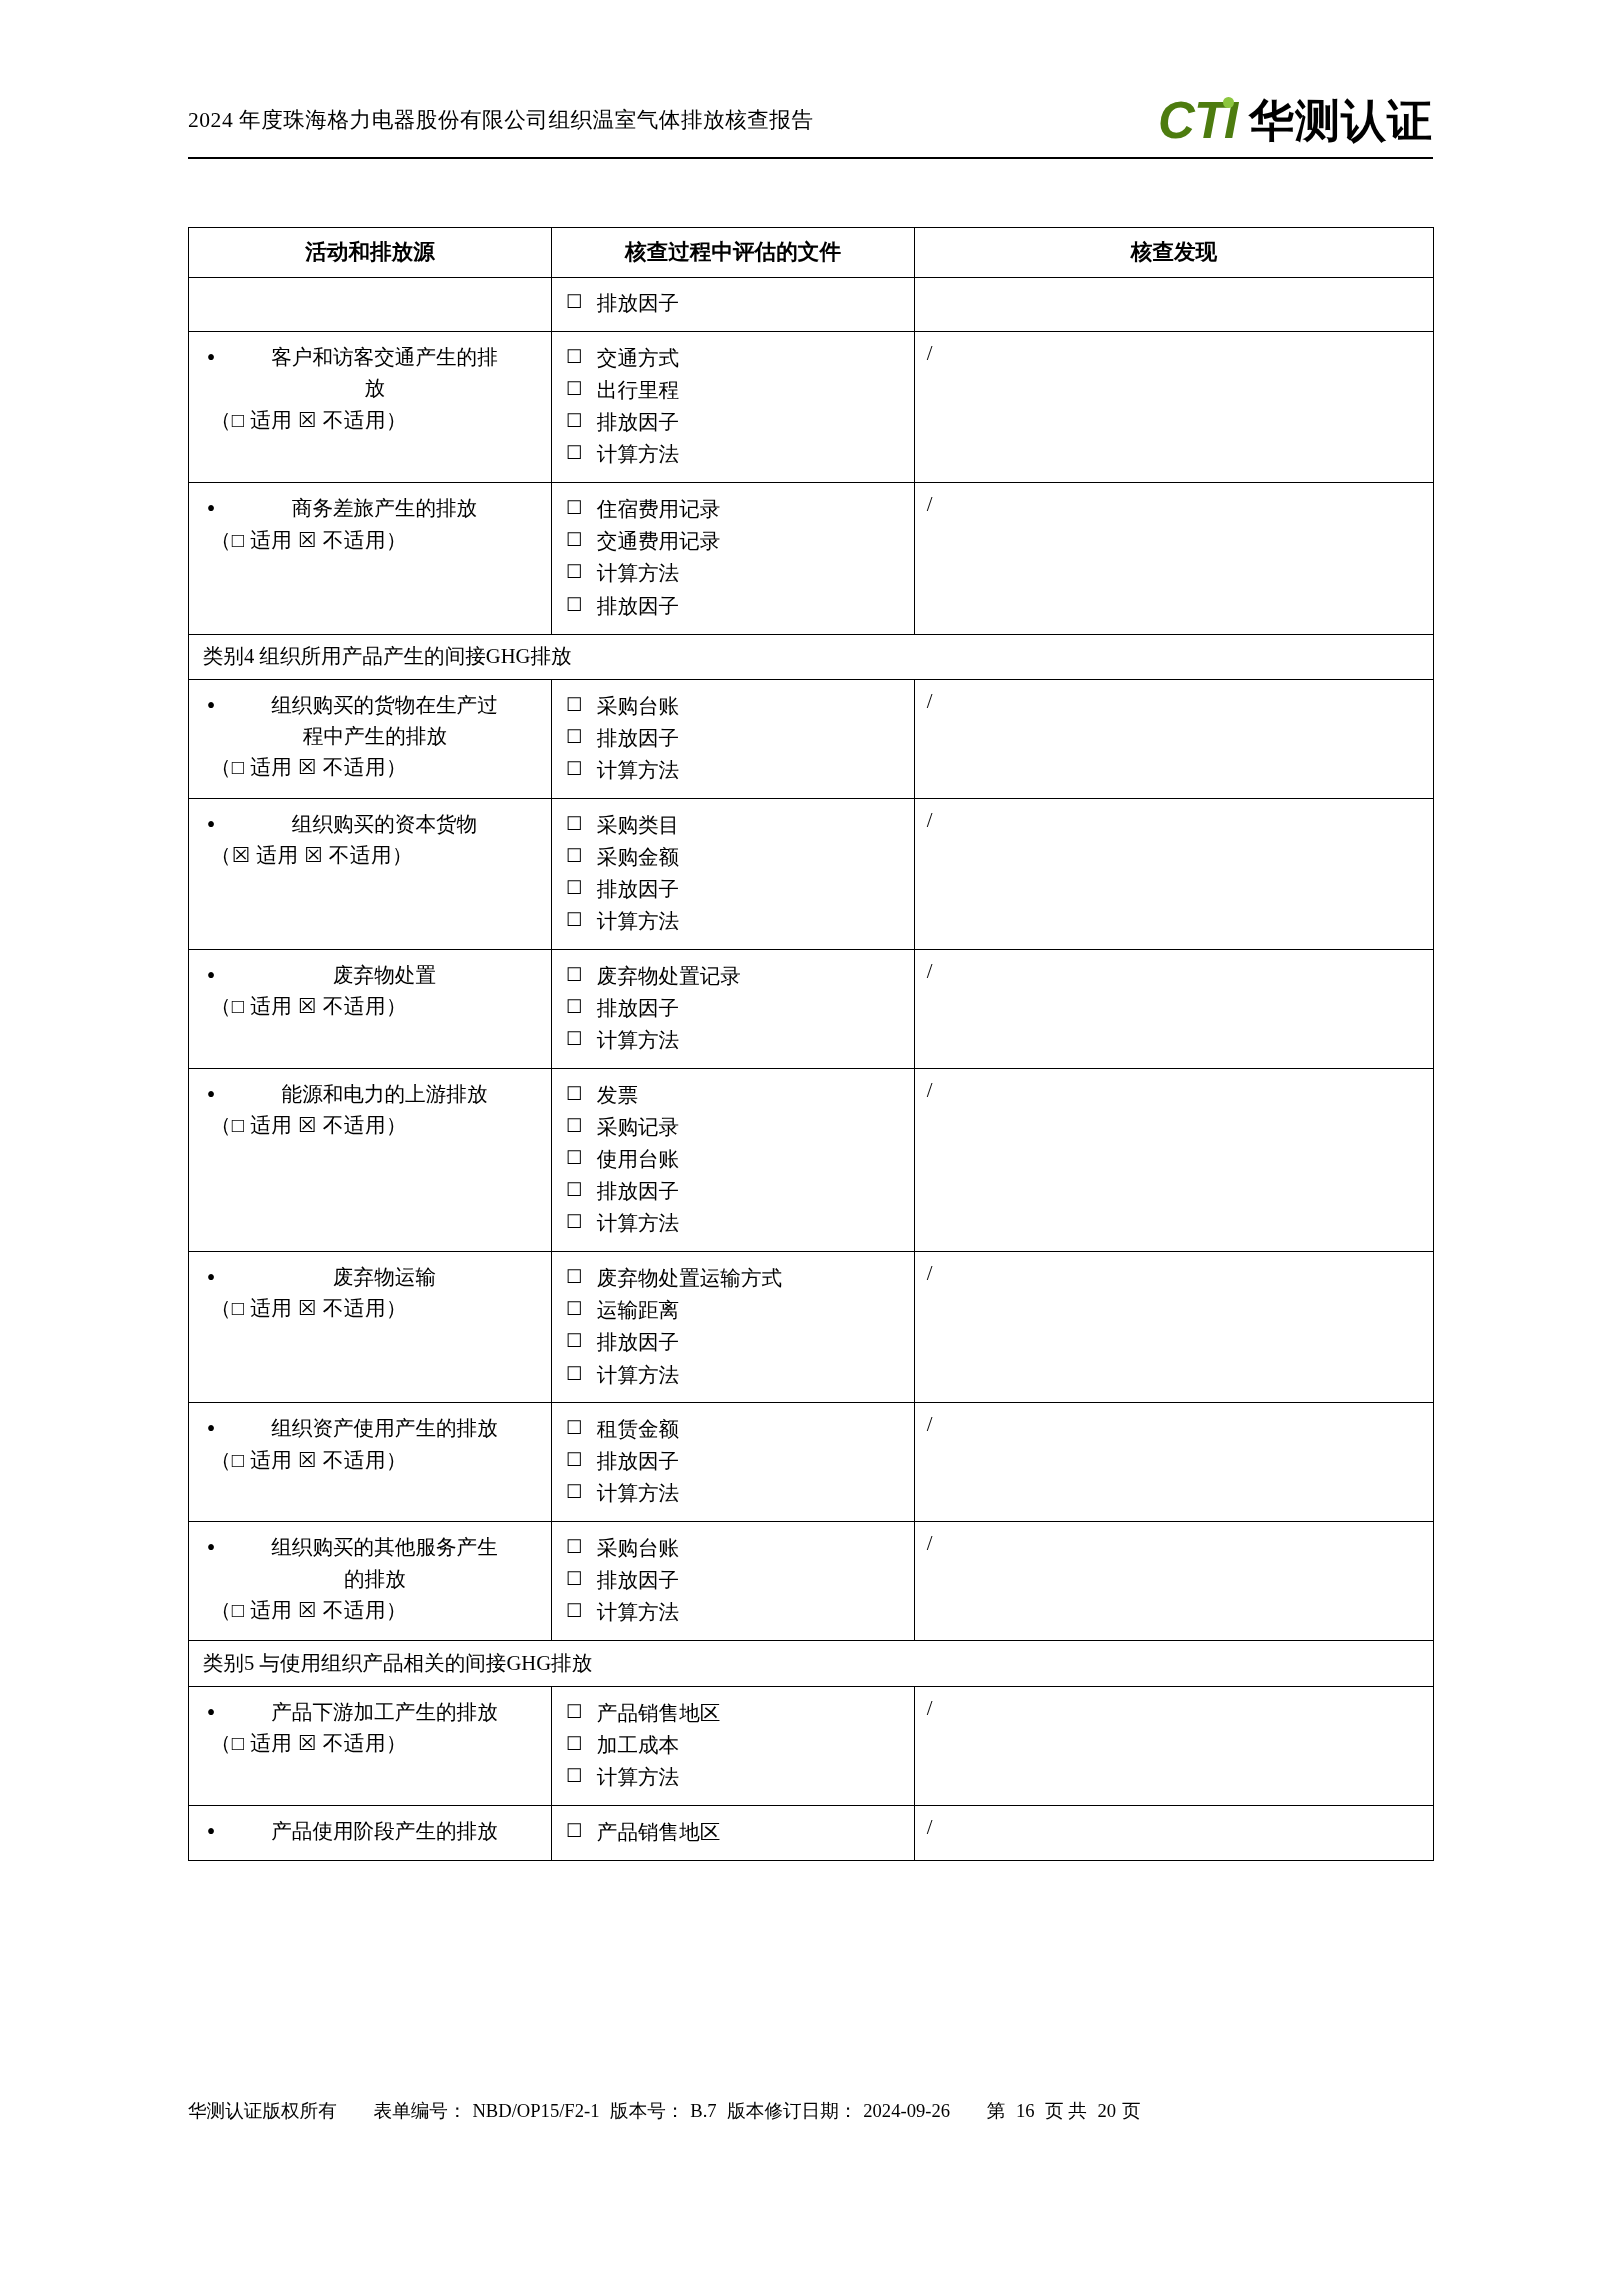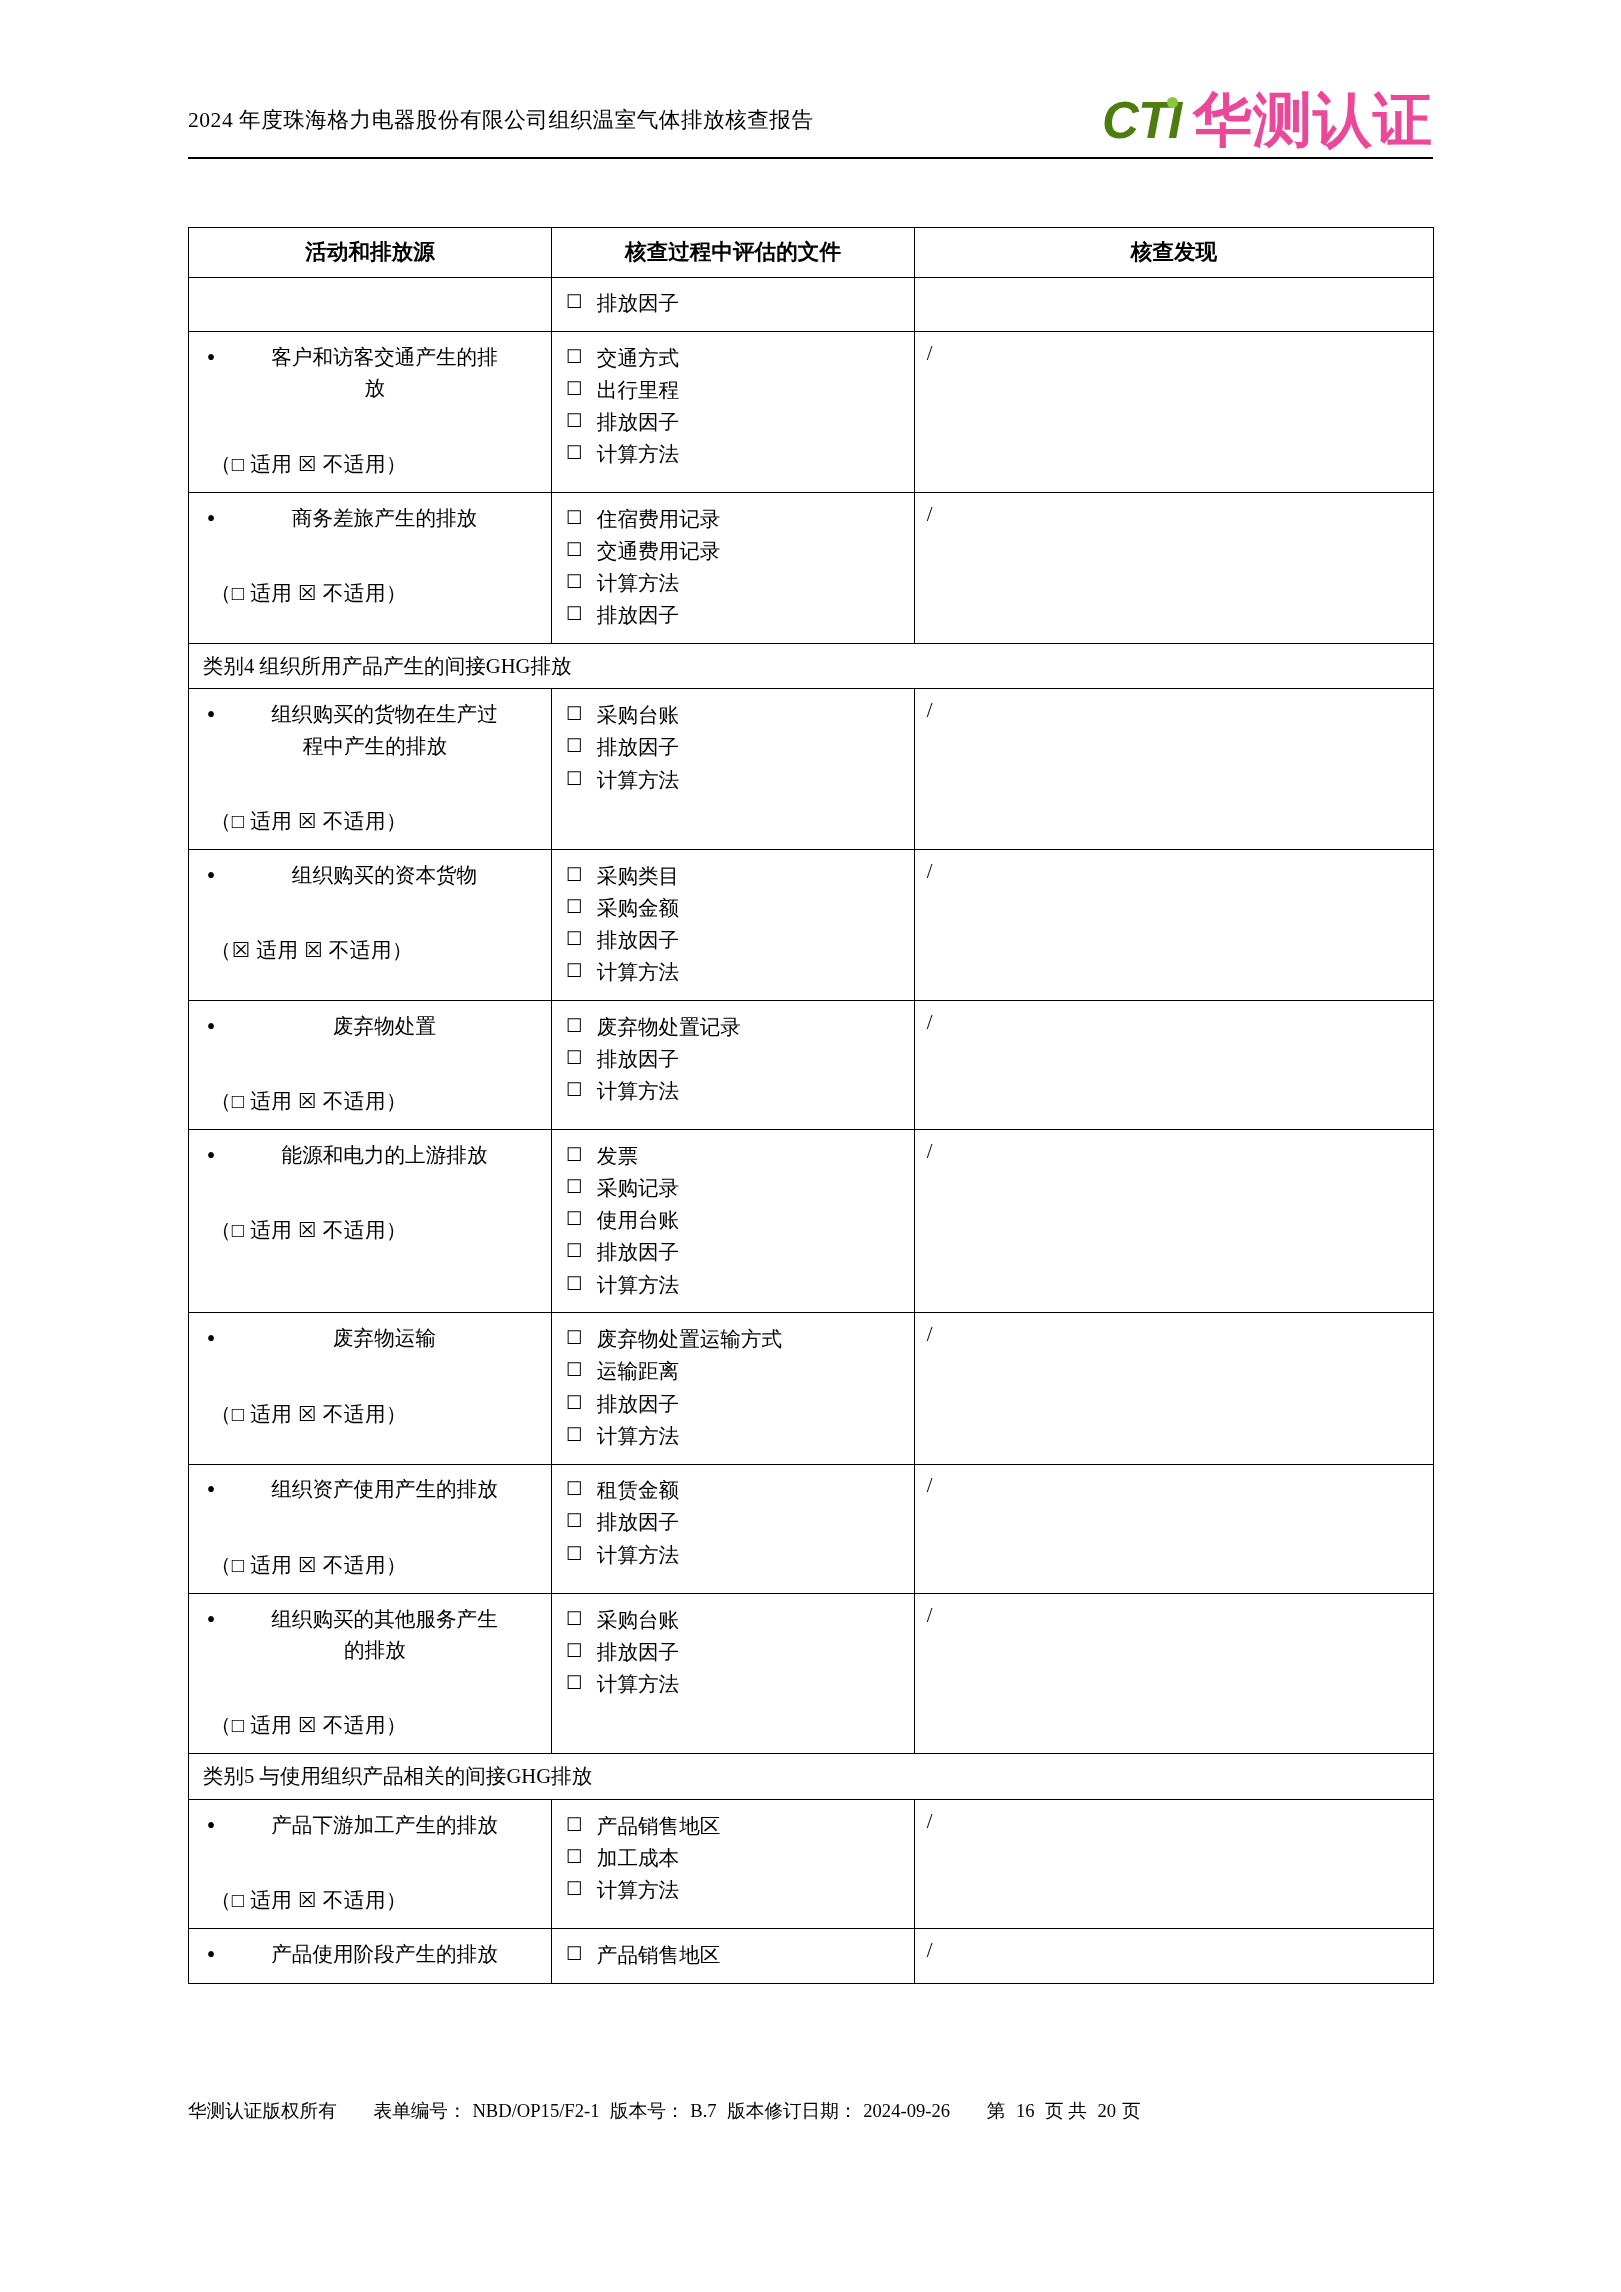--- a/index.html
+++ b/index.html
@@ -61,22 +61,22 @@
     left: 65px;
     top: 2px;
     width: 10.8px;
     height: 10.8px;
     border-radius: 50%;
     background: #8cc63f;
   }
   .logo-cn {
     font-family: "Liberation Sans", sans-serif;
     font-weight: bold;
-    font-size: 59px;
-    color: #ec4899;
+    font-size: 45px;
+    color: #000000;
     margin-left: 11.8px;
     line-height: 1;
     letter-spacing: 1px;
   }
   .header-rule {
     position: absolute;
     left: 188px;
     top: 157px;
     width: 1245px;
     height: 2px;
@@ -135,21 +135,20 @@
     font-size: 24.5px;
     line-height: 1.45;
   }
   .act-cont {
     padding-left: 9.8px;
   }
   .applic {
     padding-left: 9.8px;
     white-space: nowrap;
     letter-spacing: 0.5px;
-    margin-top: 44px;
   }
 
   
   .docs { line-height: 1.56; }
   .doc-line {
     position: relative;
     padding-left: 33px;
     white-space: nowrap;
   }
   .doc-line .bx {

